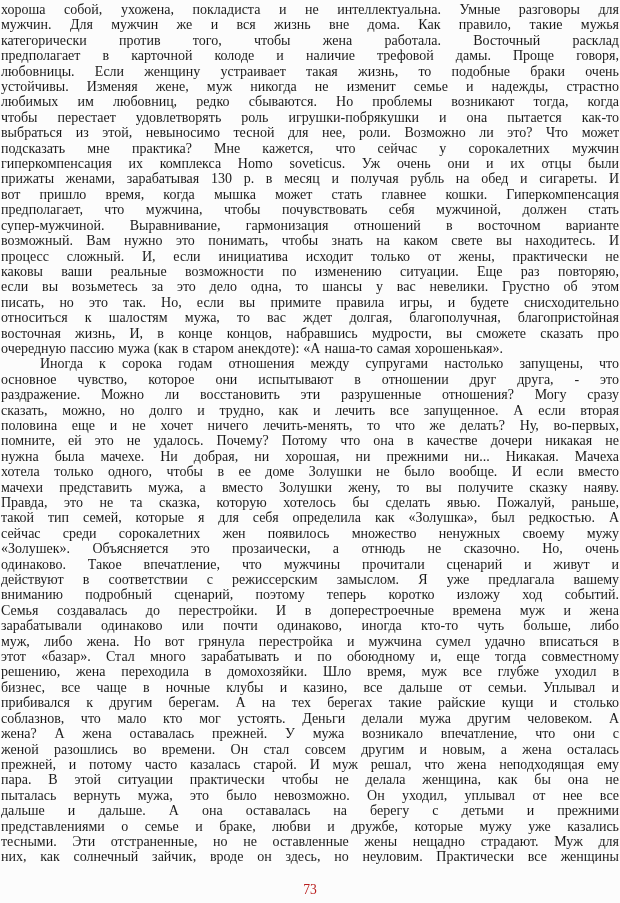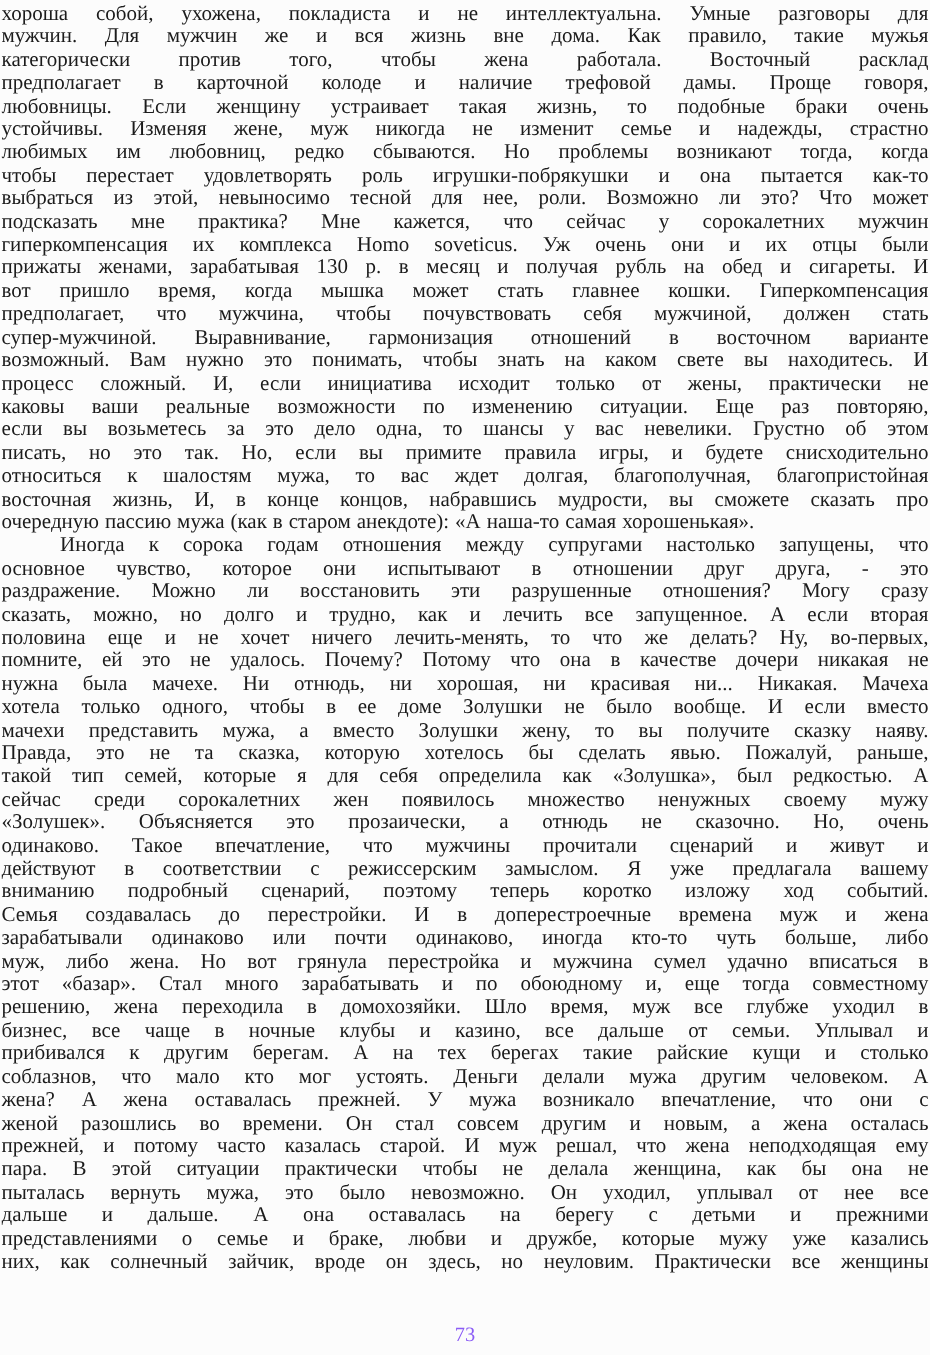--- a/index.html
+++ b/index.html
@@ -48,21 +48,21 @@
     text-indent: 39px;
   }
   .page-number {
     position: absolute;
     top: 882px;
     left: 0;
     width: 620px;
     text-align: center;
     font-size: 13.6px;
     line-height: 15px;
-    color: #8b5cf6;
+    color: #b91c1c;
   }
 </style>
 </head>
 <body>
 
 <div class="page">
   <div class="text-block">
       <div class="paragraph">
         <div class="line jl">хороша собой, ухожена, покладиста и не интеллектуальна. Умные разговоры для</div>
         <div class="line jl">мужчин. Для мужчин же и вся жизнь вне дома. Как правило, такие мужья</div>
@@ -88,21 +88,21 @@
         <div class="line jl">восточная жизнь, И, в конце концов, набравшись мудрости, вы сможете сказать про</div>
         <div class="line">очередную пассию мужа (как в старом анекдоте): «А наша-то самая хорошенькая».</div>
       </div>
       <div class="paragraph">
         <div class="line jl indent">Иногда к сорока годам отношения между супругами настолько запущены, что</div>
         <div class="line jl">основное чувство, которое они испытывают в отношении друг друга, - это</div>
         <div class="line jl">раздражение. Можно ли восстановить эти разрушенные отношения? Могу сразу</div>
         <div class="line jl">сказать, можно, но долго и трудно, как и лечить все запущенное. А если вторая</div>
         <div class="line jl">половина еще и не хочет ничего лечить-менять, то что же делать? Ну, во-первых,</div>
         <div class="line jl">помните, ей это не удалось. Почему? Потому что она в качестве дочери никакая не</div>
-        <div class="line jl">нужна была мачехе. Ни отнюдь, ни хорошая, ни красивая ни... Никакая. Мачеха</div>
+        <div class="line jl">нужна была мачехе. Ни добрая, ни хорошая, ни прежними ни... Никакая. Мачеха</div>
         <div class="line jl">хотела только одного, чтобы в ее доме Золушки не было вообще. И если вместо</div>
         <div class="line jl">мачехи представить мужа, а вместо Золушки жену, то вы получите сказку наяву.</div>
         <div class="line jl">Правда, это не та сказка, которую хотелось бы сделать явью. Пожалуй, раньше,</div>
         <div class="line jl">такой тип семей, которые я для себя определила как «Золушка», был редкостью. А</div>
         <div class="line jl">сейчас среди сорокалетних жен появилось множество ненужных своему мужу</div>
         <div class="line jl">«Золушек». Объясняется это прозаически, а отнюдь не сказочно. Но, очень</div>
         <div class="line jl">одинаково. Такое впечатление, что мужчины прочитали сценарий и живут и</div>
         <div class="line jl">действуют в соответствии с режиссерским замыслом. Я уже предлагала вашему</div>
         <div class="line jl">вниманию подробный сценарий, поэтому теперь коротко изложу ход событий.</div>
         <div class="line jl">Семья создавалась до перестройки. И в доперестроечные времена муж и жена</div>
@@ -113,17 +113,18 @@
         <div class="line jl">бизнес, все чаще в ночные клубы и казино, все дальше от семьи. Уплывал и</div>
         <div class="line jl">прибивался к другим берегам. А на тех берегах такие райские кущи и столько</div>
         <div class="line jl">соблазнов, что мало кто мог устоять. Деньги делали мужа другим человеком. А</div>
         <div class="line jl">жена? А жена оставалась прежней. У мужа возникало впечатление, что они с</div>
         <div class="line jl">женой разошлись во времени. Он стал совсем другим и новым, а жена осталась</div>
         <div class="line jl">прежней, и потому часто казалась старой. И муж решал, что жена неподходящая ему</div>
         <div class="line jl">пара. В этой ситуации практически чтобы не делала женщина, как бы она не</div>
         <div class="line jl">пыталась вернуть мужа, это было невозможно. Он уходил, уплывал от нее все</div>
         <div class="line jl">дальше и дальше. А она оставалась на берегу с детьми и прежними</div>
         <div class="line jl">представлениями о семье и браке, любви и дружбе, которые мужу уже казались</div>
+        <div class="line jl">тесными. Эти отстраненные, но не оставленные жены нещадно страдают. Муж для</div>
         <div class="line jl">них, как солнечный зайчик, вроде он здесь, но неуловим. Практически все женщины</div>
       </div>
     </div>
   <div class="page-number">73</div>
 </div>
 
 </body></html>

